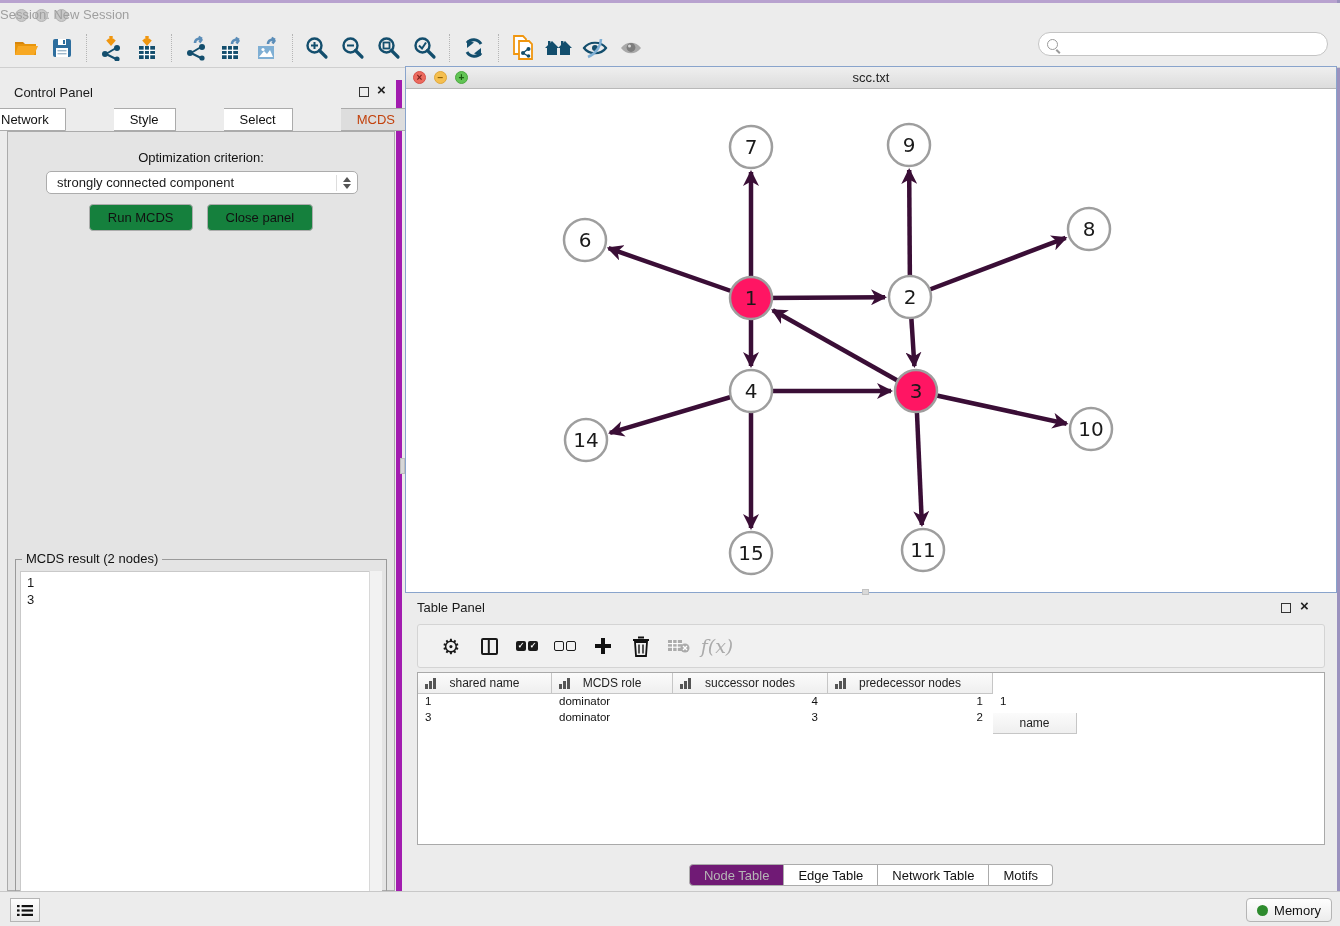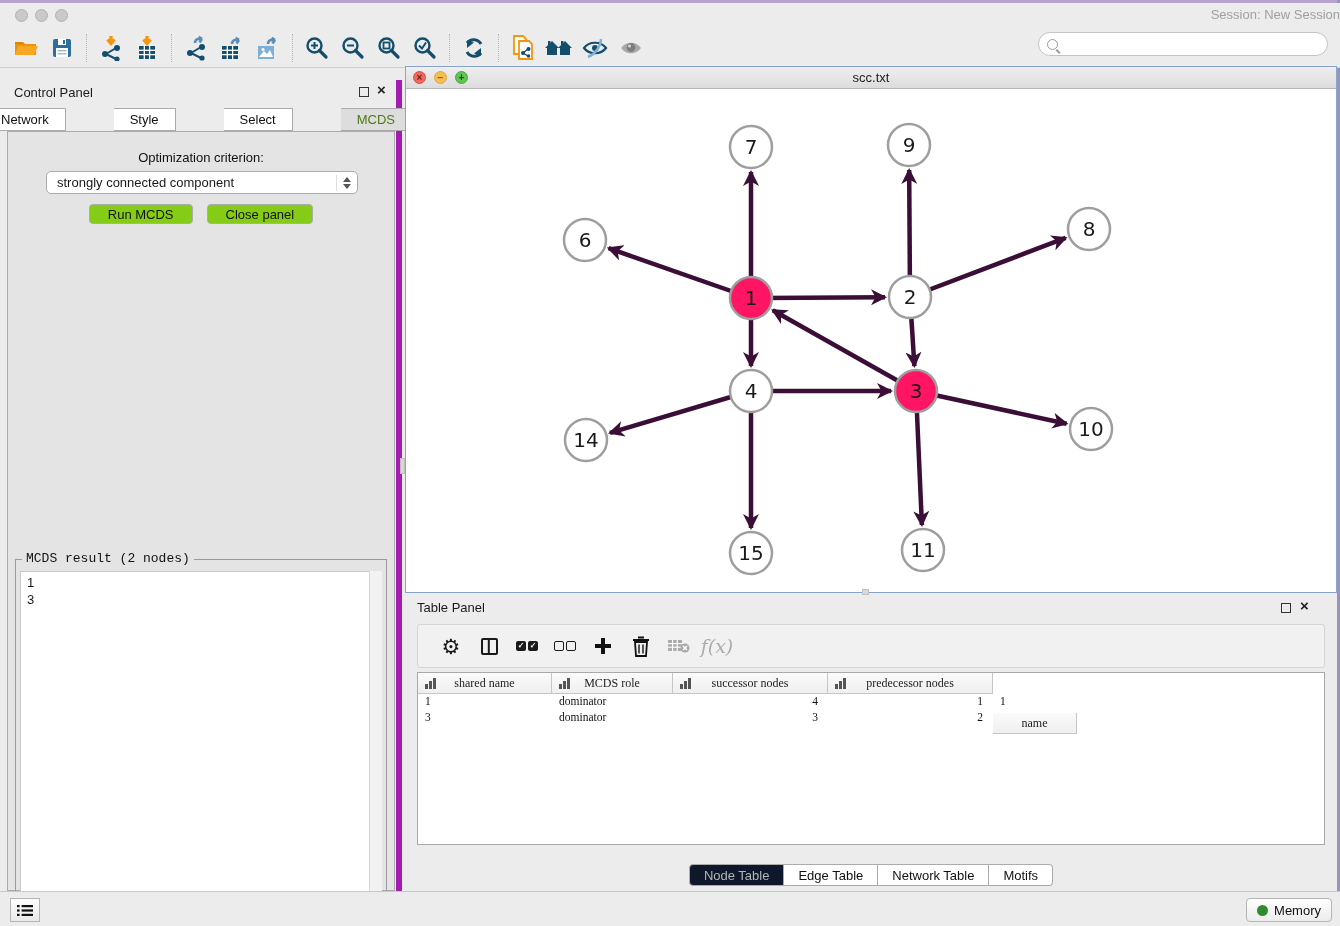--- a/index.html
+++ b/index.html
@@ -11,21 +11,21 @@
   }
   
   .edge-top { position:absolute; left:0; top:0; width:1340px; height:3px; background:#B8A2CF; }
   .edge-right { position:absolute; right:0; top:0; width:3px; height:926px; background:#9B92BE; }
 
   
   .titlebar { position:absolute; left:0; top:3px; width:1340px; height:25px; background:#ECECEC; }
   .tl-dot { position:absolute; top:6px; width:13px; height:13px; border-radius:50%;
             background:#C9C9C9; border:1px solid #B2B2B2; }
   .titlebar .t1{left:15px;} .titlebar .t2{left:35px;} .titlebar .t3{left:55px;}
-  .win-title { position:absolute; left:0; right:0; top:4px; text-align:right; color:#9F9F9F; font-size:13px; }
+  .win-title { position:absolute; left:0; right:0; top:4px; text-align:left; color:#9F9F9F; font-size:13px; }
 
   
   .toolbar { position:absolute; left:0; top:28px; width:1340px; height:40px;
              background:#ECECEC; border-bottom:1px solid #CFCFCF;
              display:flex; align-items:center; padding-left:8px; }
   .tbtn { width:36px; height:32px; display:flex; align-items:center; justify-content:center; }
   .tsep { width:1px; height:28px; border-left:1px dotted #B5B5B5; margin:0 6px; }
   .searchbox { position:absolute; right:12px; top:4px; width:290px; height:24px;
                background:#fff; border:1px solid #C4C4C4; border-radius:12px;
                display:flex; align-items:center; padding-left:8px; }
@@ -41,40 +41,40 @@
   .panel-head .ph-title { position:absolute; left:14px; top:5px; font-size:13px; color:#1a1a1a; }
   .wbox { position:absolute; top:7px; width:10px; height:10px; border:1.6px solid #333; }
   .wx   { position:absolute; top:2px; font-size:15px; font-weight:bold; color:#222; line-height:16px; }
   .control-panel .wbox { left:359px; } .control-panel .wx { left:377px; }
 
   .ptab-row { position:absolute; left:0; top:28px; width:100%; display:flex; justify-content:center;gap:48px; }
   .ptab { height:23px; padding:0 16px; background:#fff; border:1px solid #ABABAB; border-left:none;
           display:flex; align-items:center; font-size:13px; color:#111; }
   .ptab:first-child { border-left:1px solid #ABABAB; border-radius:4px 0 0 4px; }
   .ptab:last-child { border-radius:0 4px 4px 0; }
-  .ptab.active { background:#DDDDDD; color:#4d7c0f; }
+  .ptab.active { background:#DDDDDD; color:#c2410c; }
 
   .cp-content { position:absolute; left:7px; top:51px; width:388px; height:760px;
                 background:#E4E4E4; border:1px solid #ABABAB; }
   .opt-label { position:absolute; left:0; width:100%; top:18px; text-align:center; font-size:13px; color:#111; }
   .criterion { position:absolute; left:38px; top:39px; width:312px; height:23px; background:#fff;
                border:1px solid #ACACAC; border-radius:5px; display:flex; align-items:center;
                padding:0 6px 0 10px; font-size:13px;gap:30px; }
   .criterion .cval { flex:1; }
   .stepper { display:flex; flex-direction:column; align-items:center; gap:2px; padding-left:6px; border-left:1px solid #DDD; height:16px; justify-content:center;}
   .stepper i { width:0; height:0; border-left:4px solid transparent; border-right:4px solid transparent; display:block;}
   .stepper .up { border-bottom:5px solid #555; }
   .stepper .dn { border-top:5px solid #555; }
   .cp-buttons { position:absolute; left:0; top:72px; width:100%; display:flex; justify-content:center; gap:14px; }
-  .btn { height:20px; padding:0 18px; background:#84cc16; border:1px solid #ACACAC; border-radius:4px;
+  .btn { height:27px; padding:0 18px; background:#15803d; border:1px solid #ACACAC; border-radius:4px;
          font-size:13px; color:#111; display:flex; align-items:center; }
 
   .result-field { position:absolute; left:7px; top:427px; width:372px; height:381px;
                   border:1px solid #9A9A9A; }
-  .result-legend { position:absolute; left:6px; top:-9px; background:#E4E4E4; padding:0 4px; font-size:13px; color:#111;font-family:Liberation Mono, monospace; }
+  .result-legend { position:absolute; left:6px; top:-9px; background:#E4E4E4; padding:0 4px; font-size:13px; color:#111; }
   .result-area { position:absolute; left:4px; top:11px; right:4px; bottom:4px; background:#fff;
                  border:1px solid #C9C9C9; font-size:13px; line-height:17px; padding:2px 0 0 6px;
                  white-space:pre; overflow:hidden; }
   .result-scroll { position:absolute; right:4px; top:11px; width:13px; bottom:4px;
                    background:#F2F2F2; border-left:1px solid #D8D8D8; }
 
   
   .v-splitter-handle { position:absolute; left:400px; top:458px; width:5px; height:16px; background:#D7D7D7; border:1px solid #BDBDBD; }
   .h-splitter-dot { position:absolute; left:862px; top:589px; width:7px; height:6px; background:#D9D9D9; border:1px solid #C2C2C2; }
 
@@ -106,35 +106,35 @@
   .gear-glyph { font-size:21px; color:#1a1a1a; line-height:1; }
   .cols-glyph { width:17px; height:17px; border:2.4px solid #1a1a1a; border-radius:2px; position:relative; }
   .cols-glyph::after { content:""; position:absolute; left:50%; top:0; bottom:0; width:2.4px; background:#1a1a1a; transform:translateX(-50%); }
   .chk-pair { display:flex; gap:2px; }
   .chk { width:10px; height:10px; background:#1a1a1a; border-radius:2px; color:#fff; font-size:8px; font-weight:bold;
          display:flex; align-items:center; justify-content:center; line-height:1;}
   .unchk { width:10px; height:10px; background:#F1F1F1; border:1.6px solid #1a1a1a; border-radius:2px; }
   .fx-glyph { font-family:"DejaVu Serif", serif; font-style:italic; font-size:19px; color:#ABABAB; }
 
   .data-table { position:absolute; left:12px; top:77px; width:908px; height:173px;
-                background:#fff; border:1px solid #A9A9A9; overflow:hidden;font-family:Liberation Serif, serif; }
+                background:#fff; border:1px solid #A9A9A9; overflow:hidden; }
   .thead-row { display:flex; height:21px; }
   .th { position:relative; height:21px; background:linear-gradient(#FBFBFB,#EFEFEF);
         border-right:1px solid #C6C6C6; border-bottom:1px solid #C6C6C6;
         font-size:12px; color:#222; display:flex; align-items:center; justify-content:center; }
   .sort-ic { position:absolute; left:7px; top:5px; }
   .tr { display:flex; height:16px; }
   .td { font-size:11.5px; color:#111; padding:1px 10px 0 7px; overflow:hidden; white-space:nowrap; }
 
   .btab-row { position:absolute; left:0; top:269px; width:100%; display:flex; justify-content:center; }
   .btab { height:22px; padding:0 14px; background:#fff; border:1px solid #ABABAB; border-left:none;
           display:flex; align-items:center; font-size:13px; color:#111; }
   .btab:first-child { border-left:1px solid #ABABAB; border-radius:4px 0 0 4px; }
   .btab:last-child { border-radius:0 4px 4px 0; }
-  .btab.active { background:#0f172a; color:#B5B5B5; }
+  .btab.active { background:#701a75; color:#B5B5B5; }
 
   
   .statusbar { position:absolute; left:0; top:891px; width:1340px; height:35px;
                background:#ECECEC; border-top:1px solid #C8C8C8; }
   .list-btn { position:absolute; left:10px; top:6px; width:30px; height:24px;
               background:linear-gradient(#FEFEFE,#E9E9E9); border:1px solid #B5B5B5;
               display:flex; align-items:center; justify-content:center; }
   .memory-btn { position:absolute; right:8px; top:6px; height:24px; padding:0 10px;
                 background:linear-gradient(#FEFEFE,#ECECEC); border:1px solid #B5B5B5; border-radius:4px;
                 display:flex; align-items:center; gap:6px; font-size:13px; color:#111; }

